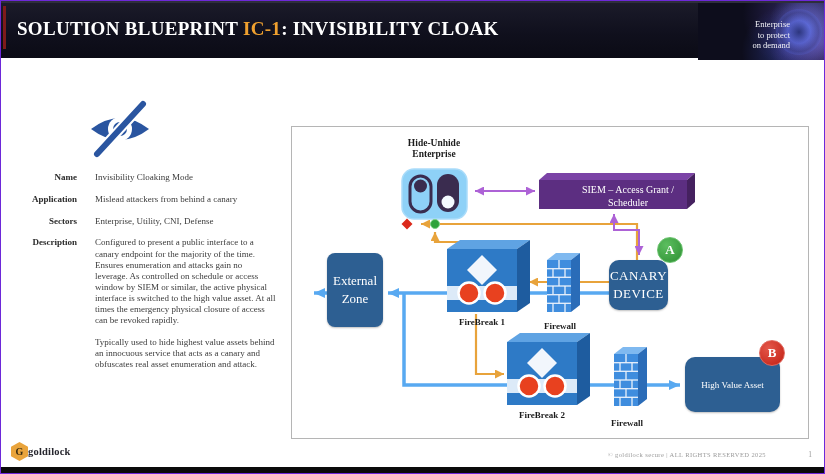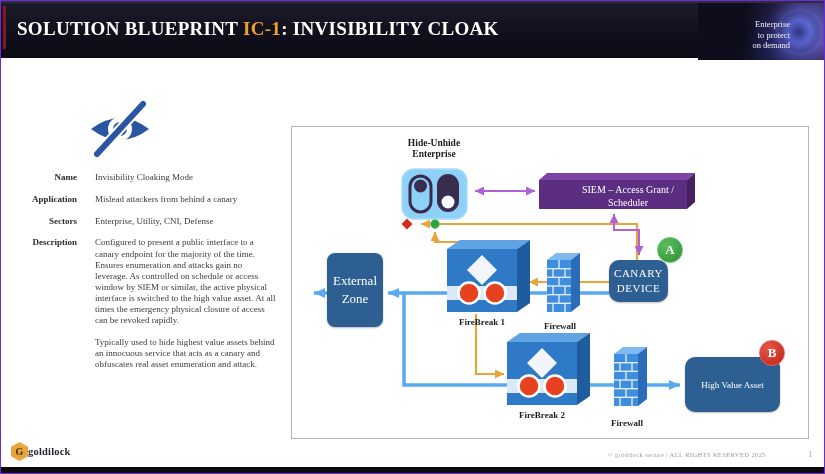--- a/index.html
+++ b/index.html
@@ -234,21 +234,21 @@
     </svg>
 
     <div class="dlabel prewrap" style="left:90px; top:11px; width:104px; font-size:9.5px; line-height:1.2;">Hide-Unhide
 Enterprise</div>
 
     <div class="siem-text">SIEM – Access Grant / Scheduler</div>
 
     <div class="bluebox prewrap" style="left:35px; top:126px; width:56px; height:74px; border-radius:8px; font-size:13px; line-height:1.35;">External
 Zone</div>
 
-    <div class="bluebox prewrap" style="left:317px; top:133px; width:59px; height:42px; border-radius:10px; font-size:11px; letter-spacing:0.5px; line-height:1.4;">CANARY
+    <div class="bluebox prewrap" style="left:317px; top:133px; width:59px; height:50px; border-radius:10px; font-size:13px; letter-spacing:0.5px; line-height:1.4;">CANARY
 DEVICE</div>
 
     <div class="bluebox" style="left:393px; top:230px; width:95px; height:55px; border-radius:10px; font-size:9px;">High Value Asset</div>
 
     <div class="badge badge-a" style="left:365px; top:110px;">A</div>
     <div class="badge badge-b" style="left:467px; top:213px;">B</div>
 
     <div class="dlabel" style="left:150px; top:190px; width:80px; font-size:9px;">FireBreak 1</div>
     <div class="dlabel" style="left:238px; top:194px; width:60px; font-size:9px;">Firewall</div>
     <div class="dlabel" style="left:210px; top:283px; width:80px; font-size:9px;">FireBreak 2</div>

